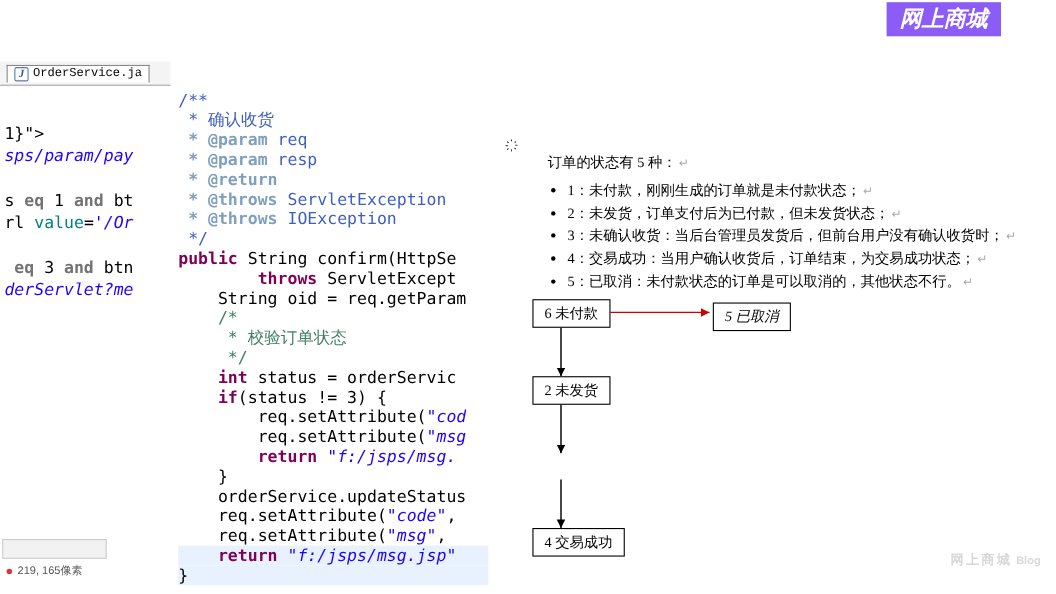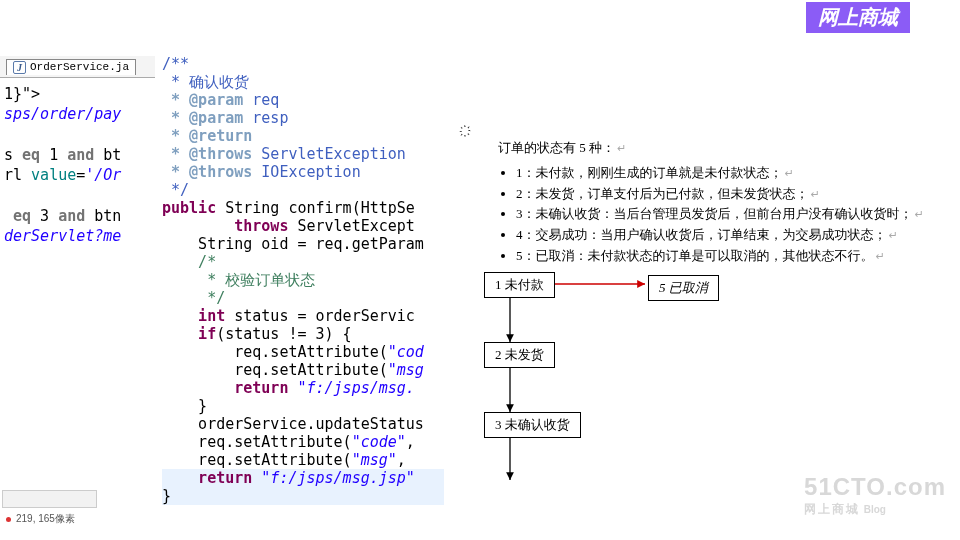--- a/index.html
+++ b/index.html
@@ -27,38 +27,38 @@
   .diagram { position: absolute; left: 480px; top: 272px; width: 280px; height: 230px; }
   .dbox { position: absolute; border: 1.5px solid #000; padding: 3px 10px; font-family: "SimSun",serif; font-size: 13px; background: #fff; white-space: nowrap; }
   svg.arrows { position: absolute; left: 0; top: 0; width: 280px; height: 230px; }
   .statusbar { position: absolute; left: 2px; bottom: 32px; width: 95px; height: 18px; border: 1px solid #ccc; background: #f2f2f2; }
   .status-text { position: absolute; left: 16px; bottom: 14px; font-family: "Microsoft YaHei", sans-serif; font-size: 10px; color: #555; }
   .status-dot { position: absolute; left: 6px; bottom: 18px; width: 5px; height: 5px; background: #d33; border-radius: 50%; }
   .watermark { position: absolute; right: 14px; bottom: 22px; color: #d8d8d8; font-family: Arial, sans-serif; font-weight: bold; text-align: left; }
   .watermark .wm1 { font-size: 24px; letter-spacing: 1px; }
   .watermark .wm2 { font-size: 12px; letter-spacing: 2px; }
   .watermark .wm3 { font-size: 10px; }
-  pre { white-space: pre; }
+  pre { white-space: pre; margin-top: 27px; }
   .cursor-caret { position: absolute; left: 465px; top: 125px; font-size: 12px; color: #000; }
 </style>
 </head>
 <body>
 
 <div class="banner-top">网上商城</div>
 
 <div class="tab-row">
   <div class="tab">
     <span class="tab-icon">J</span>
     <span>OrderService.ja</span>
   </div>
 </div>
 
 <div class="snip-area">
   <pre><span>1}"&gt;</span>
-<span class="str">sps/order/pay</span>
+<span class="str">sps/param/pay</span>
 
 <span>s </span><span class="kw">eq</span><span> 1 </span><span class="kw">and</span><span> bt</span>
 <span>rl </span><span class="tag">value</span><span>=</span><span class="str">'/Or</span>
 
 <span> </span><span class="kw">eq</span><span> 3 </span><span class="kw">and</span><span> btn</span>
 <span class="str">derServlet?me</span></pre>
 </div>
 
 <div class="code-pane">
 <pre><span class="jd-block">/**</span>
@@ -109,26 +109,25 @@
         </marker>
       <marker id="ah-r" markerWidth="8" markerHeight="8" refX="6" refY="3" orient="auto">
           <path d="M0,0 L6,3 L0,6 Z" fill="#c00"></path>
         </marker>
     </defs>
     <line x1="30" y1="24" x2="30" y2="70" stroke="#000" stroke-width="1.3" marker-end="url(#ah-b)"></line>
     <line x1="30" y1="94" x2="30" y2="140" stroke="#000" stroke-width="1.3" marker-end="url(#ah-b)"></line>
     <line x1="30" y1="164" x2="30" y2="208" stroke="#000" stroke-width="1.3" marker-end="url(#ah-b)"></line>
     <line x1="72" y1="12" x2="165" y2="12" stroke="#c00" stroke-width="1.3" marker-end="url(#ah-r)"></line>
   </svg>
-  <div class="dbox" style="left:4px; top:0;">1 未付款</div>
+  <div class="dbox" style="left:4px; top:0;">6 未付款</div>
   <div class="dbox" style="left:168px; top:3px;font-style:italic;">5 已取消</div>
   <div class="dbox" style="left:4px; top:70px;">2 未发货</div>
-  <div class="dbox" style="left:4px; top:140px;">3 未确认收货</div>
+  <div class="dbox" style="left:4px; top:208px;">4 交易成功</div>
 </div>
 
 <div class="statusbar"></div>
 <div class="status-dot"></div>
 <div class="status-text">219, 165像素</div>
 
 <div class="watermark">
-  <div class="wm1">51CTO.com</div>
   <div><span class="wm2">网上商城</span> <span class="wm3">Blog</span></div>
 </div>
 
 </body></html>

